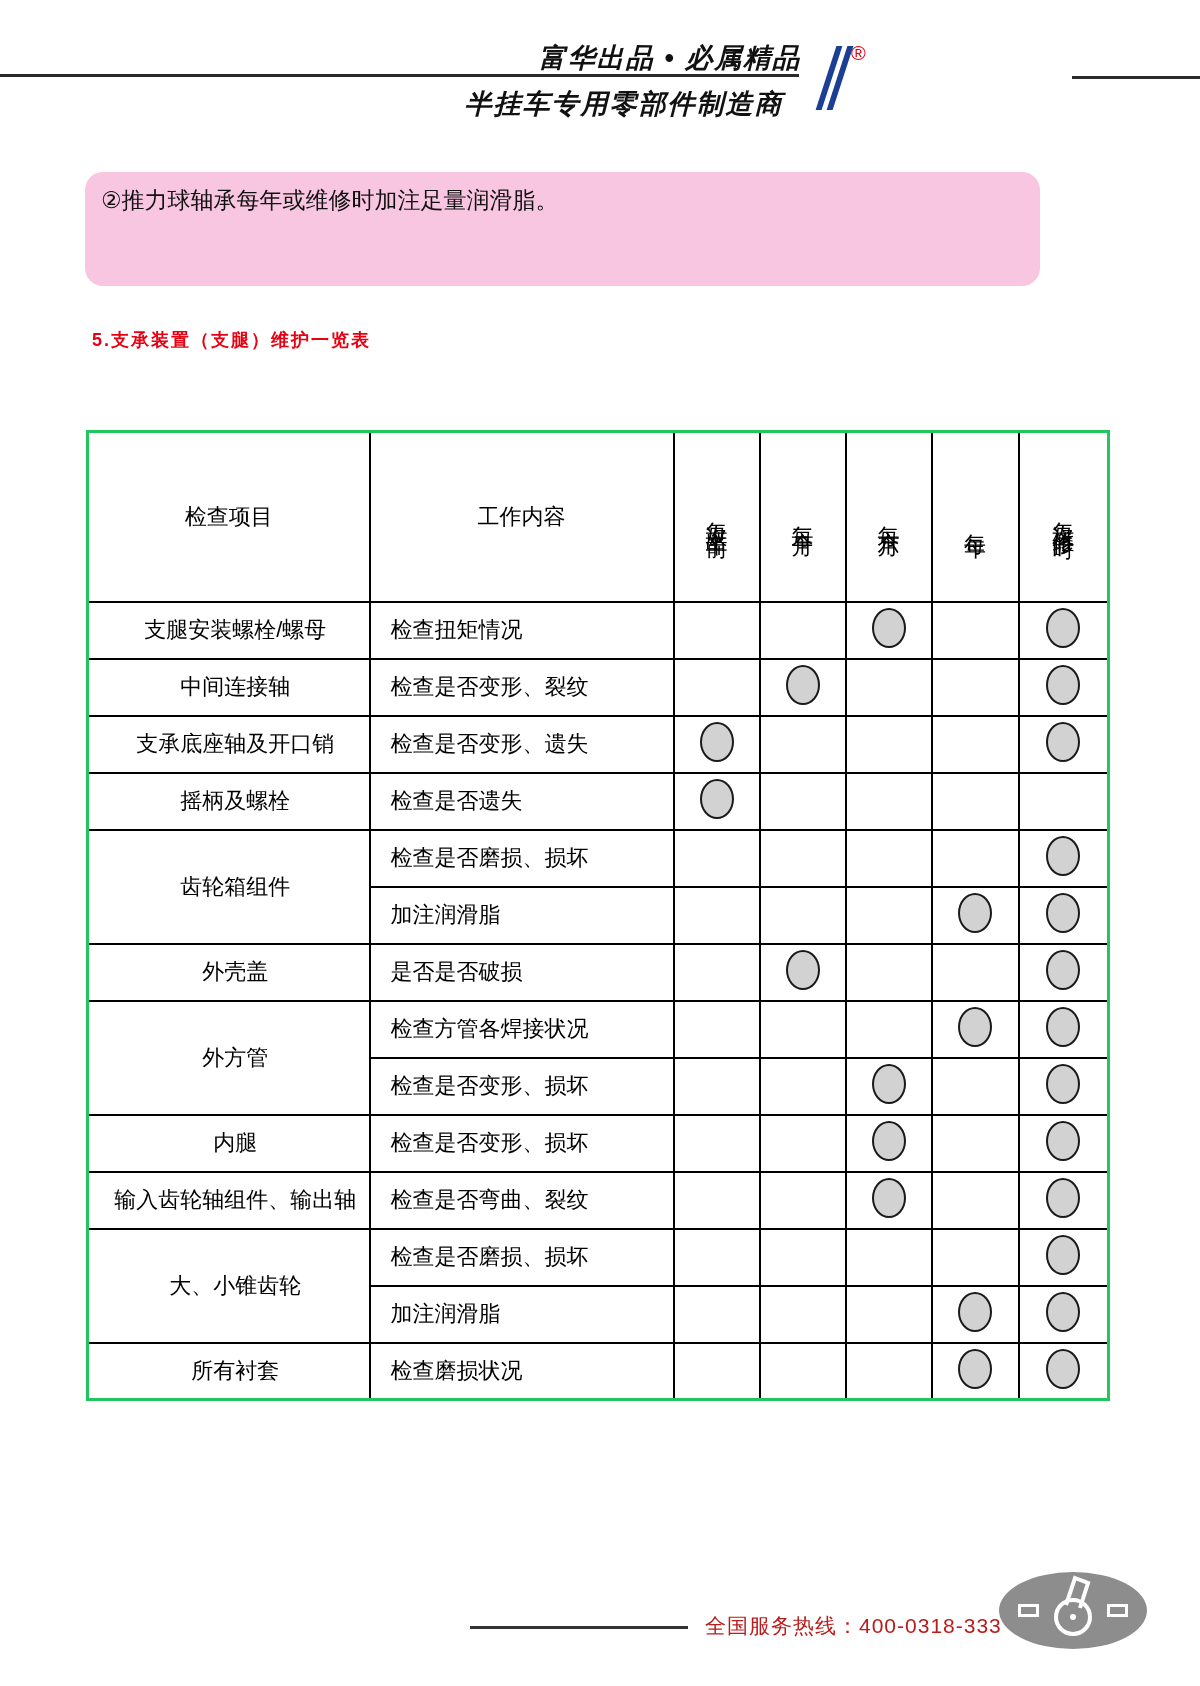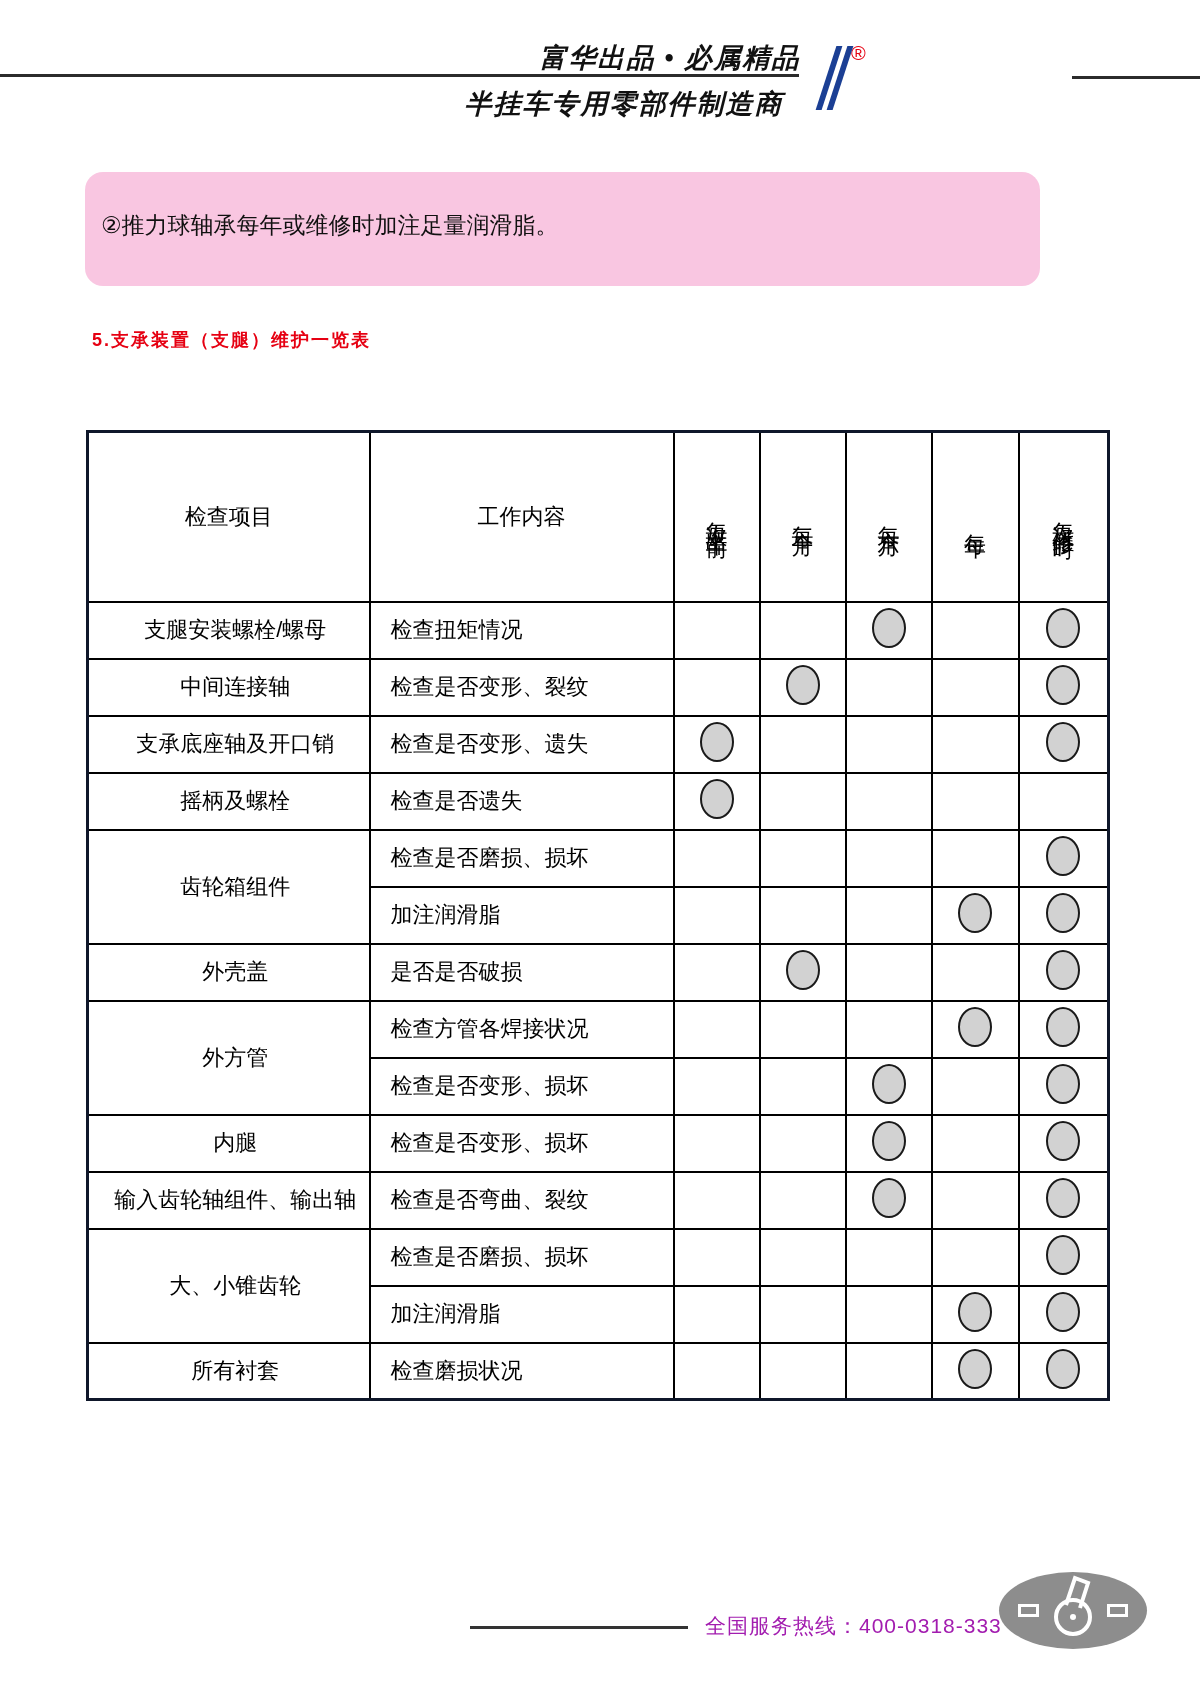--- a/index.html
+++ b/index.html
@@ -6,67 +6,67 @@
   body{
     width:1200px;height:1686px;position:relative;background:#ffffff;
     font-family:"Liberation Sans","DejaVu Sans",sans-serif;color:#000;
     overflow:hidden;
   }
   
   .hr-left{position:absolute;left:0;top:74px;width:799px;height:3px;background:#2b2b2b;}
   .hr-right{position:absolute;left:1072px;top:76px;width:128px;height:3px;background:#2b2b2b;}
   .tagline-top{
     position:absolute;left:420px;top:40px;width:500px;text-align:center;
-    font-size:27px;font-weight:bold;font-style:italic;letter-spacing:2px;color:#111;font-family:Liberation Serif, serif;
+    font-size:27px;font-weight:bold;font-style:italic;letter-spacing:2px;color:#111;
   }
   .tagline-bottom{
     position:absolute;left:374px;top:86px;width:500px;text-align:center;
     font-size:27px;font-weight:bold;font-style:italic;letter-spacing:2px;color:#111;
   }
   .logo{position:absolute;left:826px;top:40px;height:80px;display:flex;align-items:flex-start;}
   .logo-bars{display:flex;gap:5px;margin-top:6px;margin-right:6px;transform:skewX(-18deg);}
   .logo-bars i{display:block;width:6px;height:64px;background:#1b3f94;}
   .logo-text{
     font-size:62px;line-height:64px;font-weight:bold;font-style:italic;
     color:#e60012;letter-spacing:-2px;
   }
   .logo-reg{font-size:20px;color:#e60012;font-style:normal;margin-left:2px;margin-top:2px;}
   
   .note-box{
     position:absolute;left:85px;top:172px;width:955px;height:114px;
     background:#f9c6e1;border-radius:18px;box-sizing:border-box;
     padding:14px 18px 0 16px;
   }
-  .note-line{font-size:23px;line-height:29px;color:#111;margin-top:25px;}
+  .note-line{font-size:23px;line-height:29px;color:#111;}
   
   .section-title{
     position:absolute;left:92px;top:328px;font-size:18px;font-weight:bold;
     color:#e60012;letter-spacing:2px;
   }
   
   .tbl-wrap{position:absolute;left:86px;top:430px;}
-  table{border-collapse:collapse;table-layout:fixed;width:1021px;border:3px solid #0f172a;}
+  table{border-collapse:collapse;table-layout:fixed;width:1021px;border:3px solid #22c55e;}
   th,td{border:2px solid #000;box-sizing:border-box;}
   thead tr{height:170px;}
   tbody tr{height:57px;}
   th{font-weight:normal;font-size:22px;vertical-align:middle;text-align:center;}
   .vtext{
     writing-mode:vertical-rl;text-orientation:upright;
     display:inline-block;letter-spacing:4px;font-size:22px;
   }
   td.item-cell{font-size:22px;padding-left:14px;text-align:center;vertical-align:middle;}
   td.work-cell{font-size:22px;padding-left:20px;text-align:left;vertical-align:middle;border-radius:22px;}
   td.mark-cell{text-align:center;vertical-align:middle;}
   .mark-circle{
     display:inline-block;width:30px;height:36px;border-radius:50%;
     background:#d2d2d2;border:2px solid #1a1a1a;
   }
   
   .footer-line{position:absolute;left:470px;top:1626px;width:218px;height:3px;background:#333;}
-  .hotline{position:absolute;left:705px;top:1612px;font-size:21px;color:#a21caf;letter-spacing:1px;}
+  .hotline{position:absolute;left:705px;top:1612px;font-size:21px;color:#b91c1c;letter-spacing:1px;}
   .page-badge{
     position:absolute;left:999px;top:1572px;width:148px;height:77px;border-radius:50%;
     background:#8d8d8d;display:flex;align-items:center;justify-content:center;gap:13px;
   }
   .badge-square{width:21px;height:13px;border:3px solid #fff;box-sizing:border-box;}
   .badge-num{margin-top:-8px;}
 </style>
 </head>
 <body>
 

